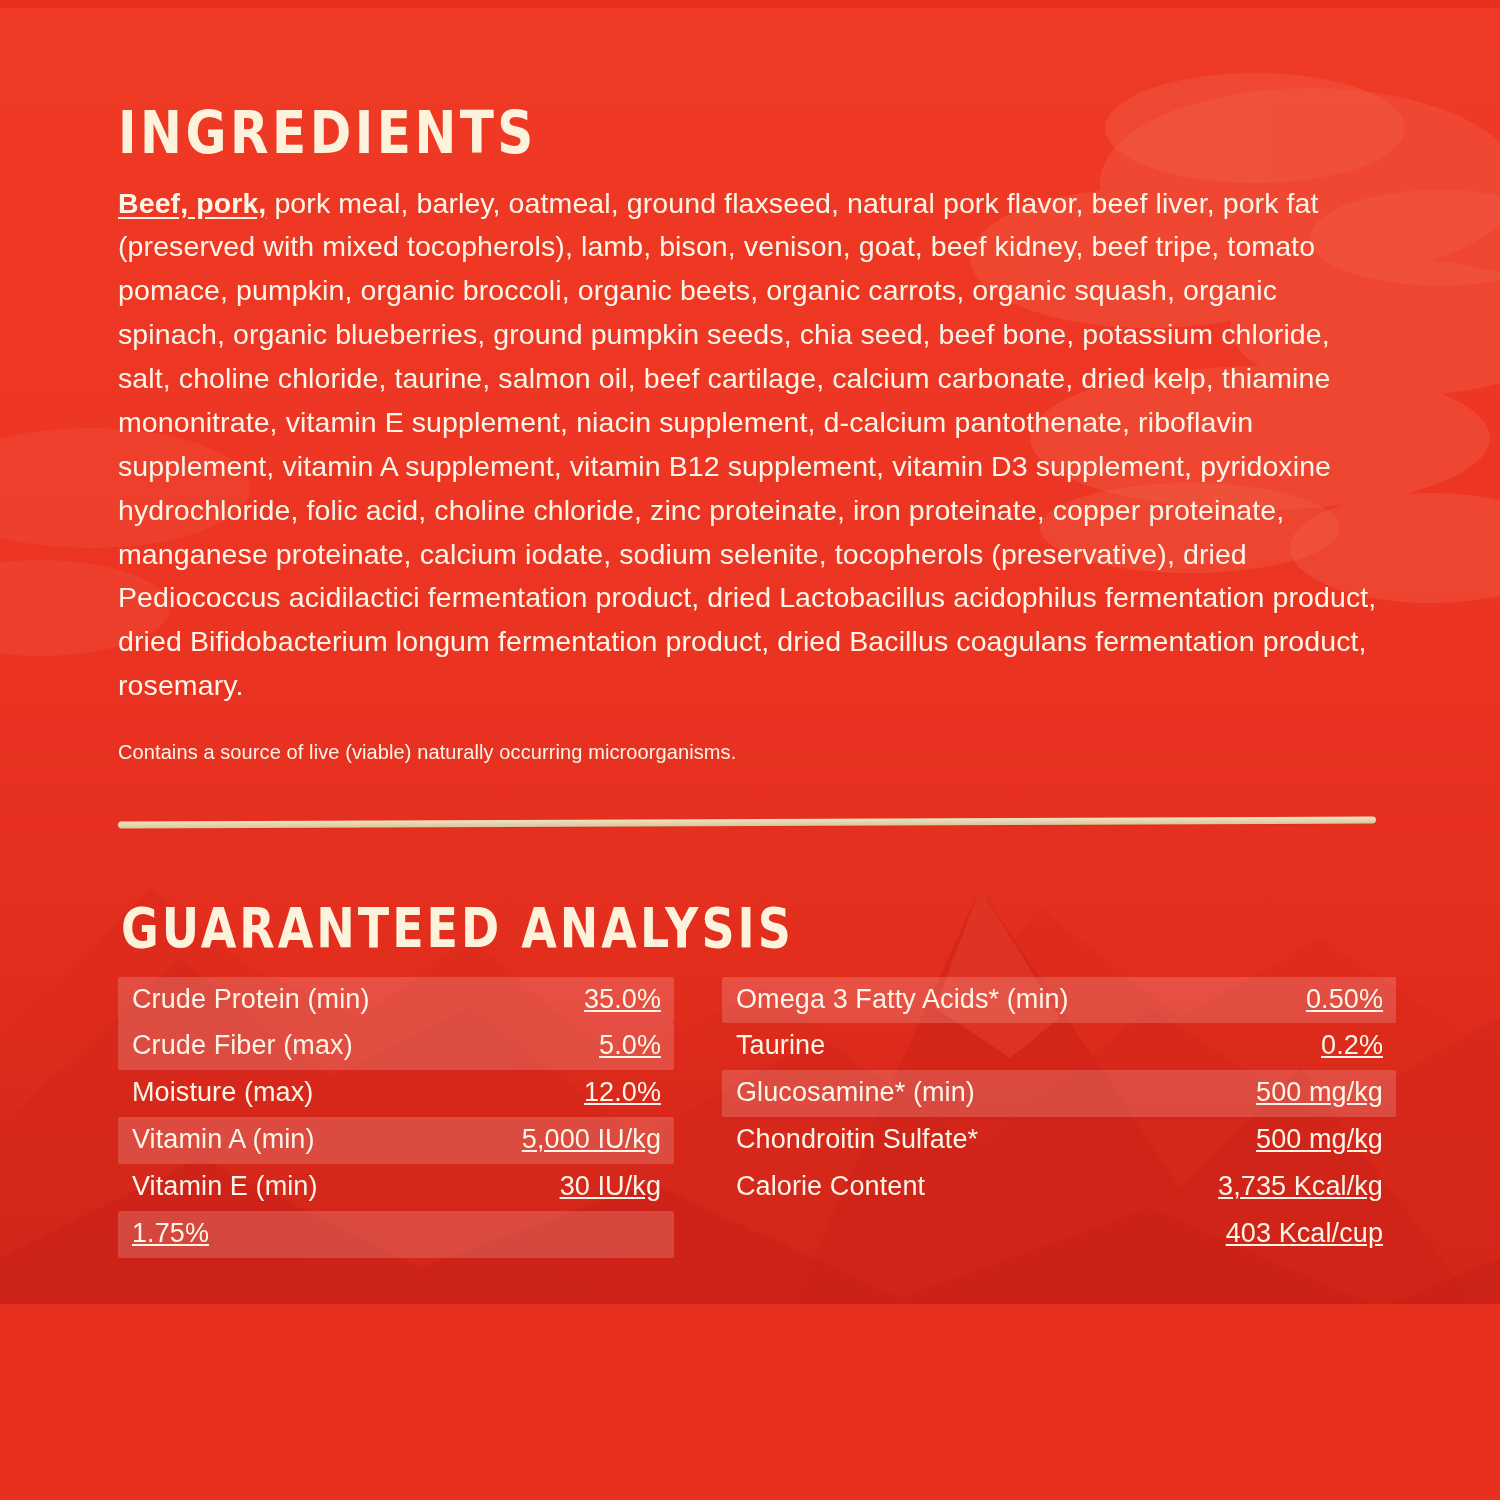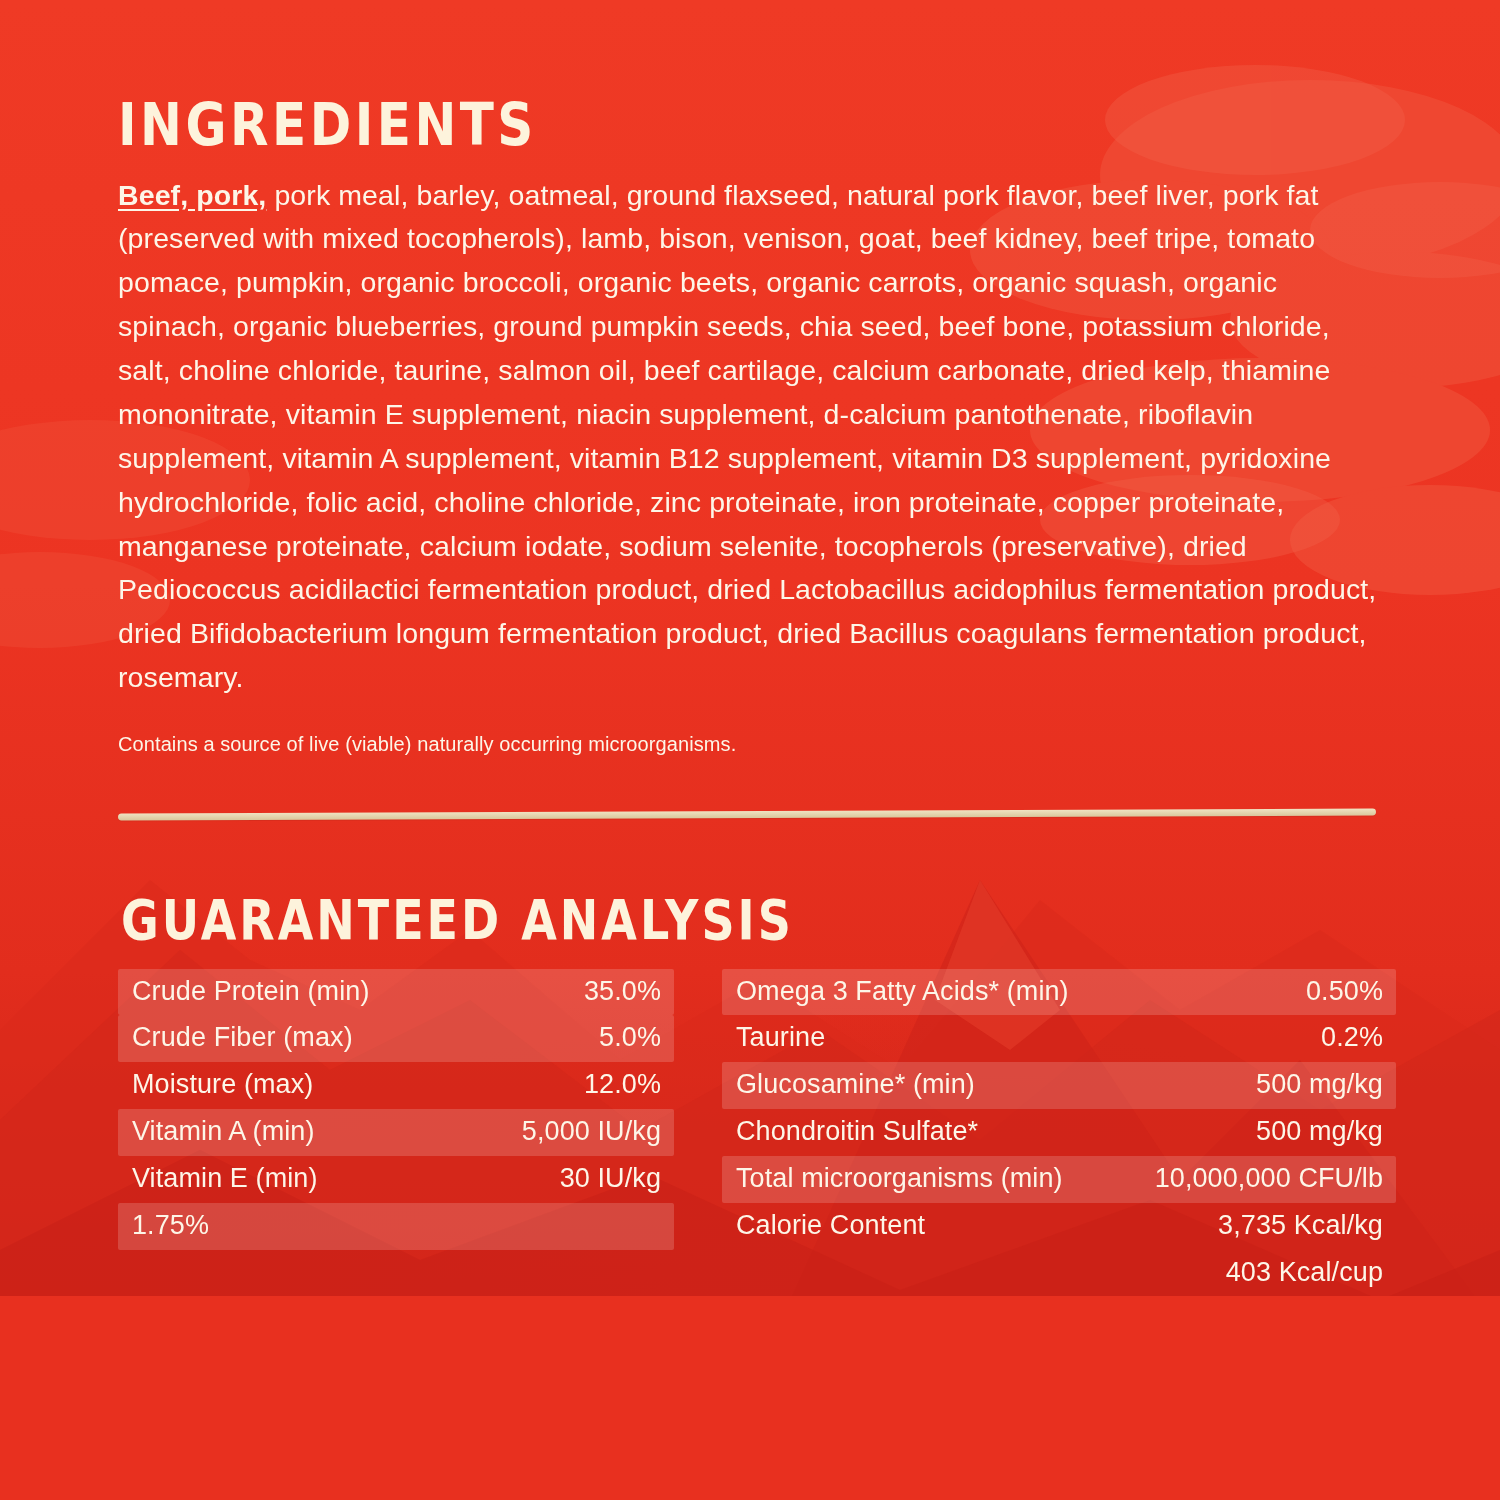--- a/index.html
+++ b/index.html
@@ -15,20 +15,21 @@
   }
 
   .page {
     position: relative;
     width: 1500px;
     height: 1296px;
     overflow: hidden;
     background:
       radial-gradient(ellipse 1100px 500px at 55% 105%, #d6261a 0%, rgba(214,38,26,0) 70%),
       linear-gradient(180deg, #ef3a25 0%, #ec3422 45%, #e22d1d 75%, #cf2218 100%);
+    margin-top: 8px;
   }
 
   
   .bg-layer {
     position: absolute;
     left: 0; top: 0;
     width: 1500px; height: 1500px;
     pointer-events: none;
   }
 
@@ -118,21 +119,21 @@
     padding: 7px 13px 8px 14px;
     line-height: 1.18;
     letter-spacing: 0.1px;
     box-sizing: border-box;
   }
   .ga-row.alt {
     background: rgba(255,255,255,0.17);
     border-radius: 2px;
   }
   .ga-row .label { text-align: right; }
-  .ga-row .value { text-align: center; white-space: nowrap; }
+  .ga-row .value { text-align: center; white-space: nowrap; text-decoration: underline; }
   .ga-row.blank-label .label { visibility: hidden; }
 </style>
 </head>
 <body>
 
 <div class="page">
 
   <svg class="bg-layer" viewBox="0 0 1500 1500" preserveAspectRatio="none">
 
     <g fill="#f0543c" opacity="0.55">
@@ -228,24 +229,20 @@
           <span class="value">0.2%</span>
         </div>
         <div class="ga-row alt">
           <span class="label">Glucosamine* (min)</span>
           <span class="value">500 mg/kg</span>
         </div>
         <div class="ga-row">
           <span class="label">Chondroitin Sulfate*</span>
           <span class="value">500 mg/kg</span>
         </div>
-        <div class="ga-row alt">
-          <span class="label">Total microorganisms (min)</span>
-          <span class="value">10,000,000 CFU/lb</span>
-        </div>
         <div class="ga-row">
           <span class="label">Calorie Content</span>
           <span class="value">3,735 Kcal/kg</span>
         </div>
         <div class="ga-row blank-label">
           <span class="label"></span>
           <span class="value">403 Kcal/cup</span>
         </div>
       </div>
 

